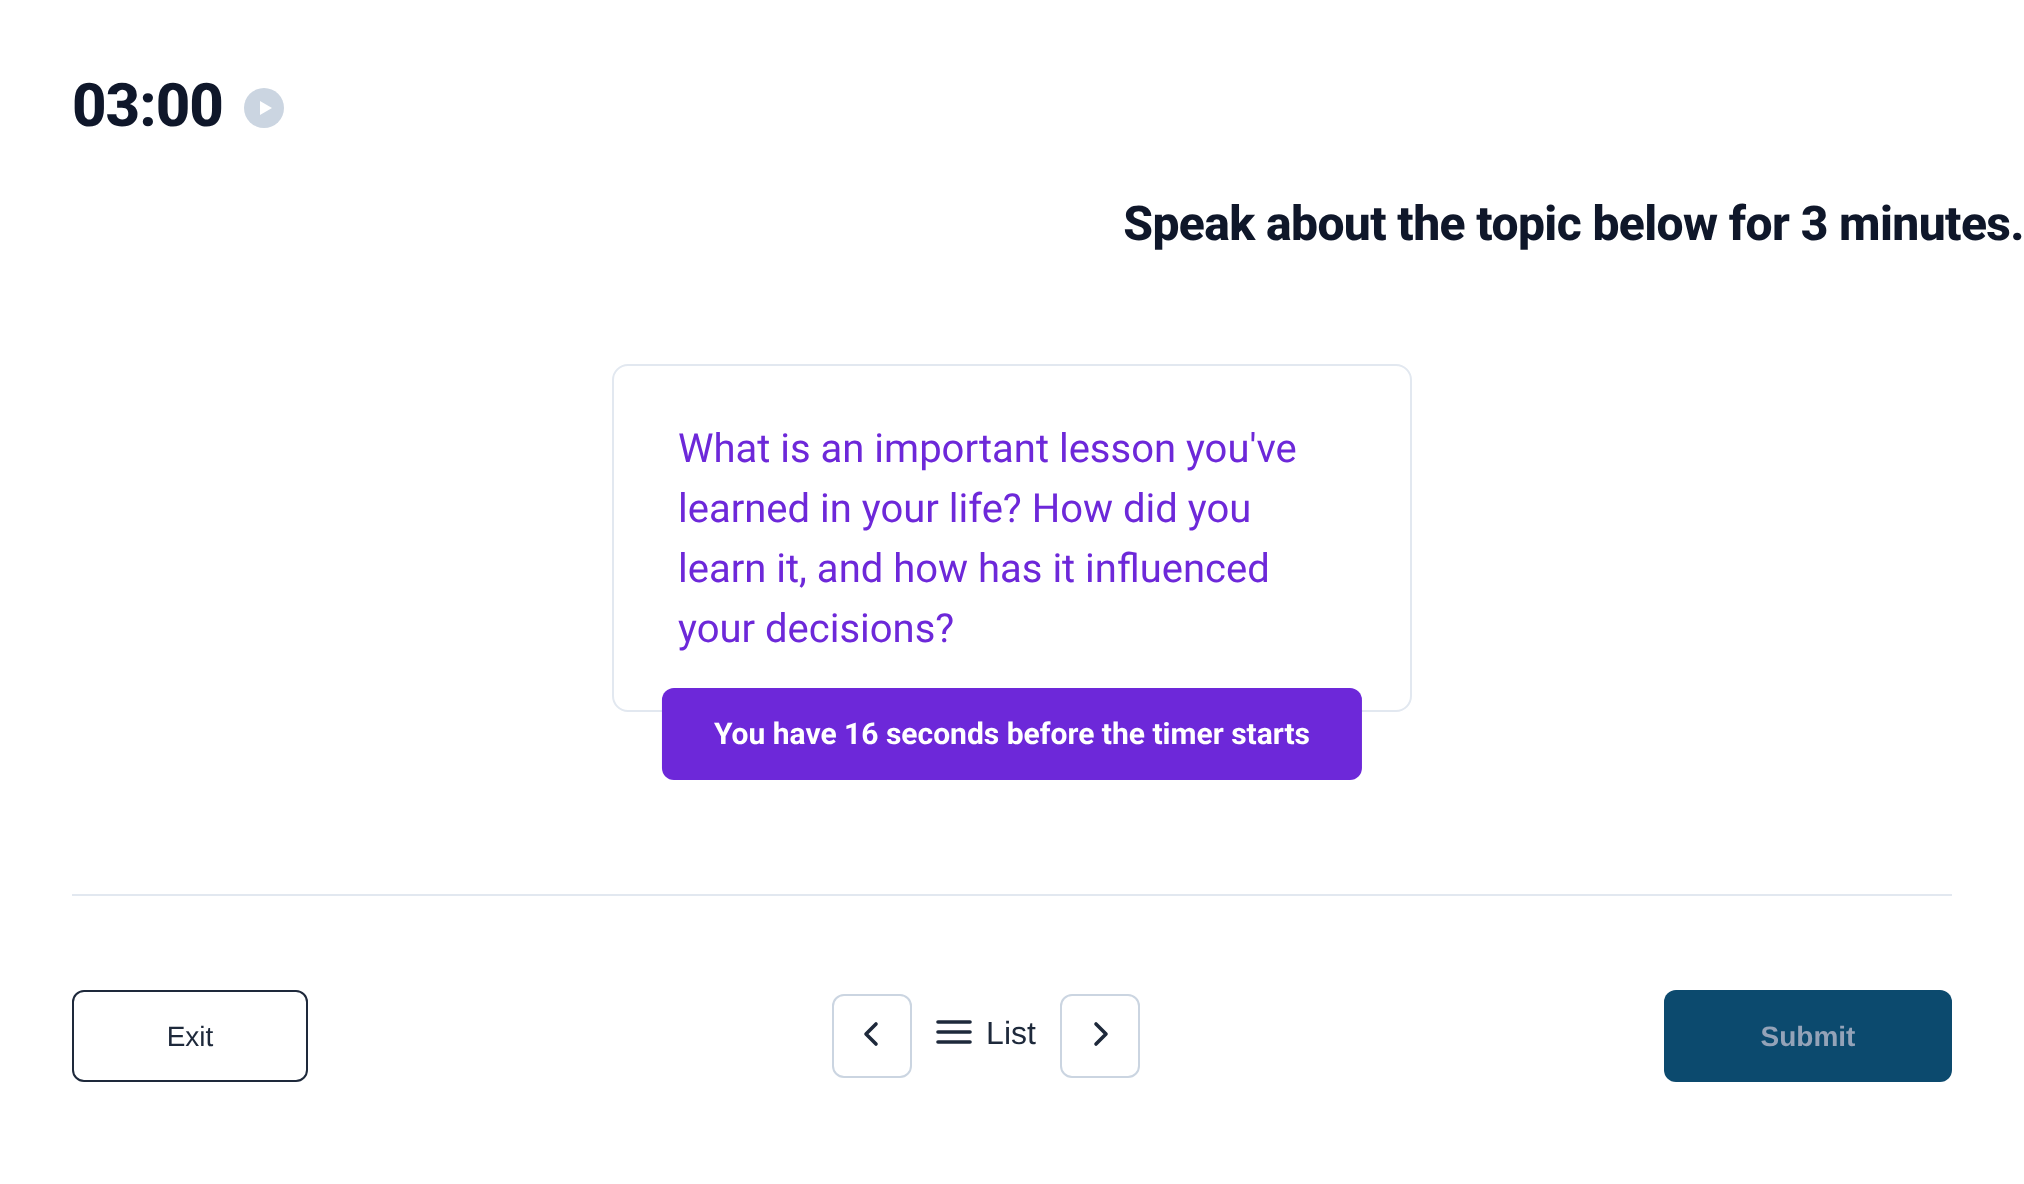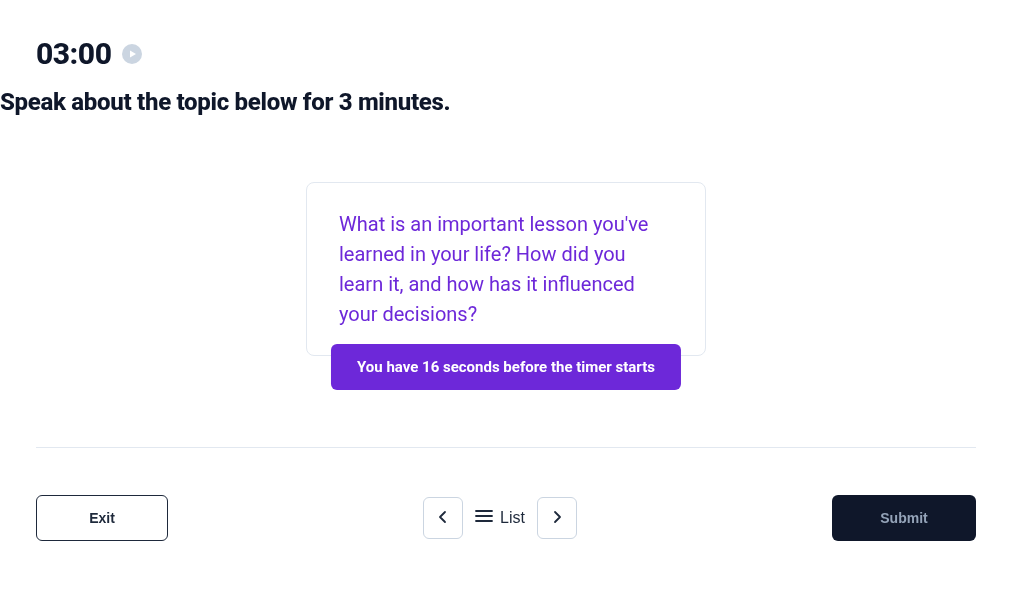--- a/index.html
+++ b/index.html
@@ -37,24 +37,24 @@
     }
     .play-icon-wrap {
       width: 22px;
       height: 22px;
       display: flex;
       align-items: center;
       justify-content: center;
     }
     .instruction {
       position: absolute;
-      top: 88px;
+      top: 98px;
       left: 0;
       right: 0;
-      text-align: left;
+      text-align: right;
       font-size: 24px;
       font-weight: 800;
       color: #0f172a;
       letter-spacing: -0.3px;
     }
     .topic-card {
       position: absolute;
       top: 182px;
       left: 50%;
       transform: translateX(-50%);
@@ -94,27 +94,27 @@
     .footer {
       position: absolute;
       left: 36px;
       right: 36px;
       top: 495px;
       display: flex;
       align-items: center;
       justify-content: space-between;
     }
     .exit-btn {
-      width: 132px;
+      width: 118px;
       height: 46px;
       border: 1.5px solid #1e293b;
       background: #ffffff;
       border-radius: 6px;
       font-size: 14px;
-      font-weight: 700;
+      font-weight: 400;
       color: #1e293b;
       cursor: pointer;
     }
     .nav-group {
       display: flex;
       align-items: center;
       gap: 12px;
     }
     .nav-btn {
       width: 40px;
@@ -136,21 +136,21 @@
       cursor: pointer;
       font-size: 16px;
       color: #1e293b;
       font-weight: 400;
       justify-content: flex-end;
     }
     .submit-btn {
       width: 144px;
       height: 46px;
       border: none;
-      background: #0f172a;
+      background: #0c4a6e;
       color: #94a3b8;
       border-radius: 6px;
       font-size: 14px;
       font-weight: 700;
       cursor: not-allowed;
     }
   </style>
 </head>
 <body>
 

